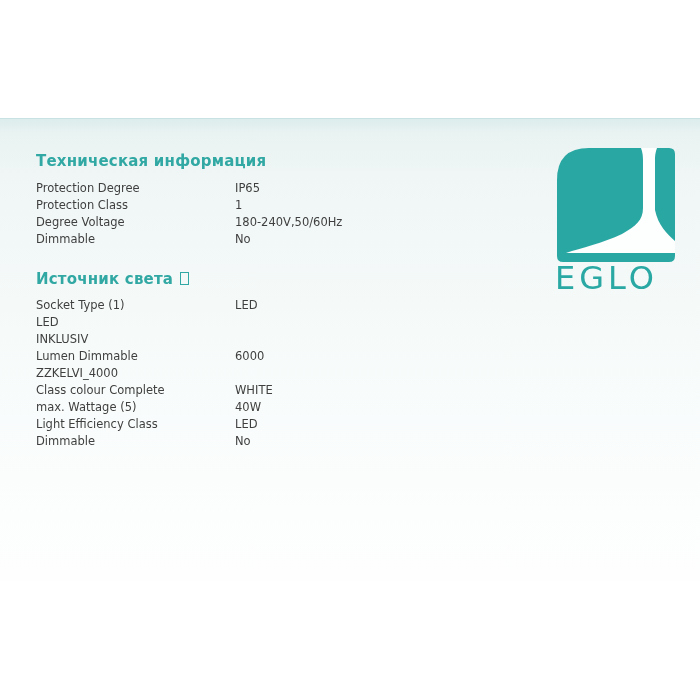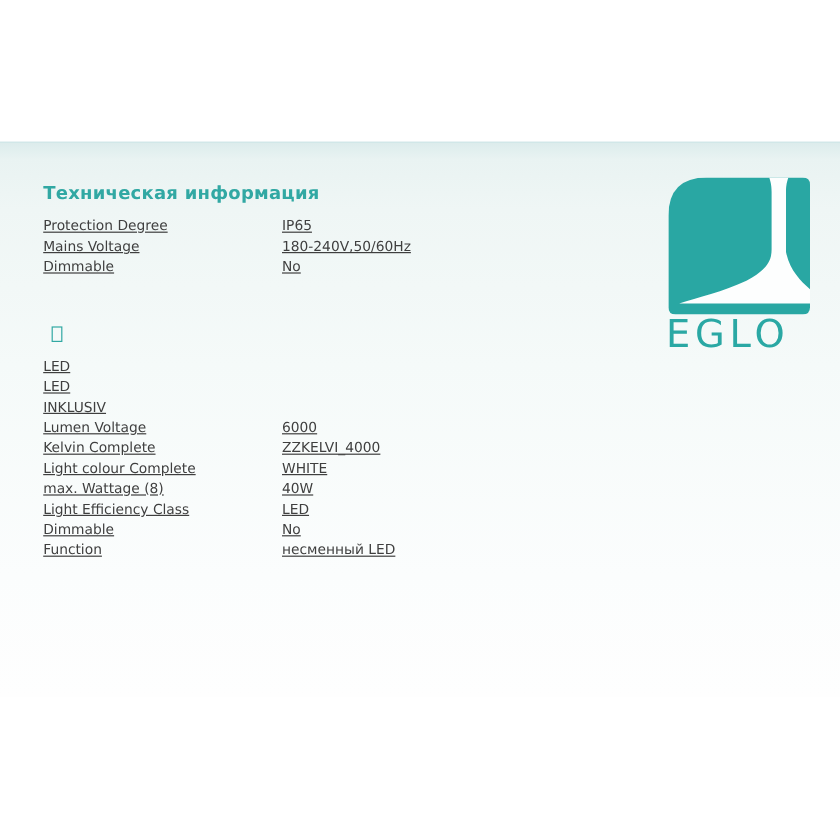--- a/index.html
+++ b/index.html
@@ -31,21 +31,21 @@
   .glyph-box{
     display:inline-block;width:7px;height:11px;
     border:1px solid #31a8a3;margin-left:7px;
     vertical-align:-1px;
   }
 
   .rows{position:absolute;left:36px;}
   #rows-1{top:180px;}
   #rows-2{top:297px;}
   .spec-row{display:flex;height:17px;line-height:17px;
-    font-size:11.5px;color:#3f3f3f;white-space:nowrap;text-decoration:underline;}
+    font-size:11.5px;color:#3f3f3f;white-space:nowrap;}
   .spec-row .lbl{width:199px;flex:none;}
   .spec-row .val{flex:none;text-align:right;}
 
   
   .logo{position:absolute;left:557px;top:148px;width:120px;}
   .logo svg{display:block;}
   .wordmark{
     position:absolute;left:-2px;top:111px;
     font-size:32px;line-height:38px;font-weight:normal;
     letter-spacing:4px;color:#2aa8a4;white-space:nowrap;
@@ -60,69 +60,69 @@
 
   <h2 class="section-title" id="title-1">
     <span>Техническая информация</span>
   </h2>
   <div class="rows" id="rows-1">
       <div class="spec-row">
         <span class="lbl">Protection Degree</span>
         <span class="val">IP65</span>
       </div>
       <div class="spec-row">
-        <span class="lbl">Mains Voltage</span>
+        <span class="lbl">Protection Class</span>
+        <span class="val">1</span>
+      </div>
+      <div class="spec-row">
+        <span class="lbl">Degree Voltage</span>
         <span class="val">180-240V,50/60Hz</span>
       </div>
       <div class="spec-row">
         <span class="lbl">Dimmable</span>
         <span class="val">No</span>
       </div>
     </div>
 
   <h2 class="section-title" id="title-2">
-    <span class="glyph-box"></span>
+    <span>Источник света</span><span class="glyph-box"></span>
   </h2>
   <div class="rows" id="rows-2">
       <div class="spec-row">
+        <span class="lbl">Socket Type (1)</span>
         <span class="val">LED</span>
       </div>
       <div class="spec-row">
         <span class="val">LED</span>
       </div>
       <div class="spec-row">
         <span class="val">INKLUSIV</span>
       </div>
       <div class="spec-row">
-        <span class="lbl">Lumen Voltage</span>
+        <span class="lbl">Lumen Dimmable</span>
         <span class="val">6000</span>
       </div>
       <div class="spec-row">
-        <span class="lbl">Kelvin Complete</span>
         <span class="val">ZZKELVI_4000</span>
       </div>
       <div class="spec-row">
-        <span class="lbl">Light colour Complete</span>
+        <span class="lbl">Class colour Complete</span>
         <span class="val">WHITE</span>
       </div>
       <div class="spec-row">
-        <span class="lbl">max. Wattage (8)</span>
+        <span class="lbl">max. Wattage (5)</span>
         <span class="val">40W</span>
       </div>
       <div class="spec-row">
         <span class="lbl">Light Efficiency Class</span>
         <span class="val">LED</span>
       </div>
       <div class="spec-row">
         <span class="lbl">Dimmable</span>
         <span class="val">No</span>
-      </div>
-      <div class="spec-row">
-        <span class="lbl">Function</span>
-        <span class="val">несменный LED</span>
       </div>
     </div>
 
   <div class="logo">
     <svg width="118" height="114" viewBox="0 0 118 114" xmlns="http://www.w3.org/2000/svg">
       <path d="M32 0 H112 Q118 0 118 6 V108 Q118 114 112 114 H6
                Q0 114 0 108 V32 Q0 0 32 0 Z" fill="#29a7a3"></path>
       <path d="M84 0
                C 85 3, 86 6, 86 12
                L 86 60

